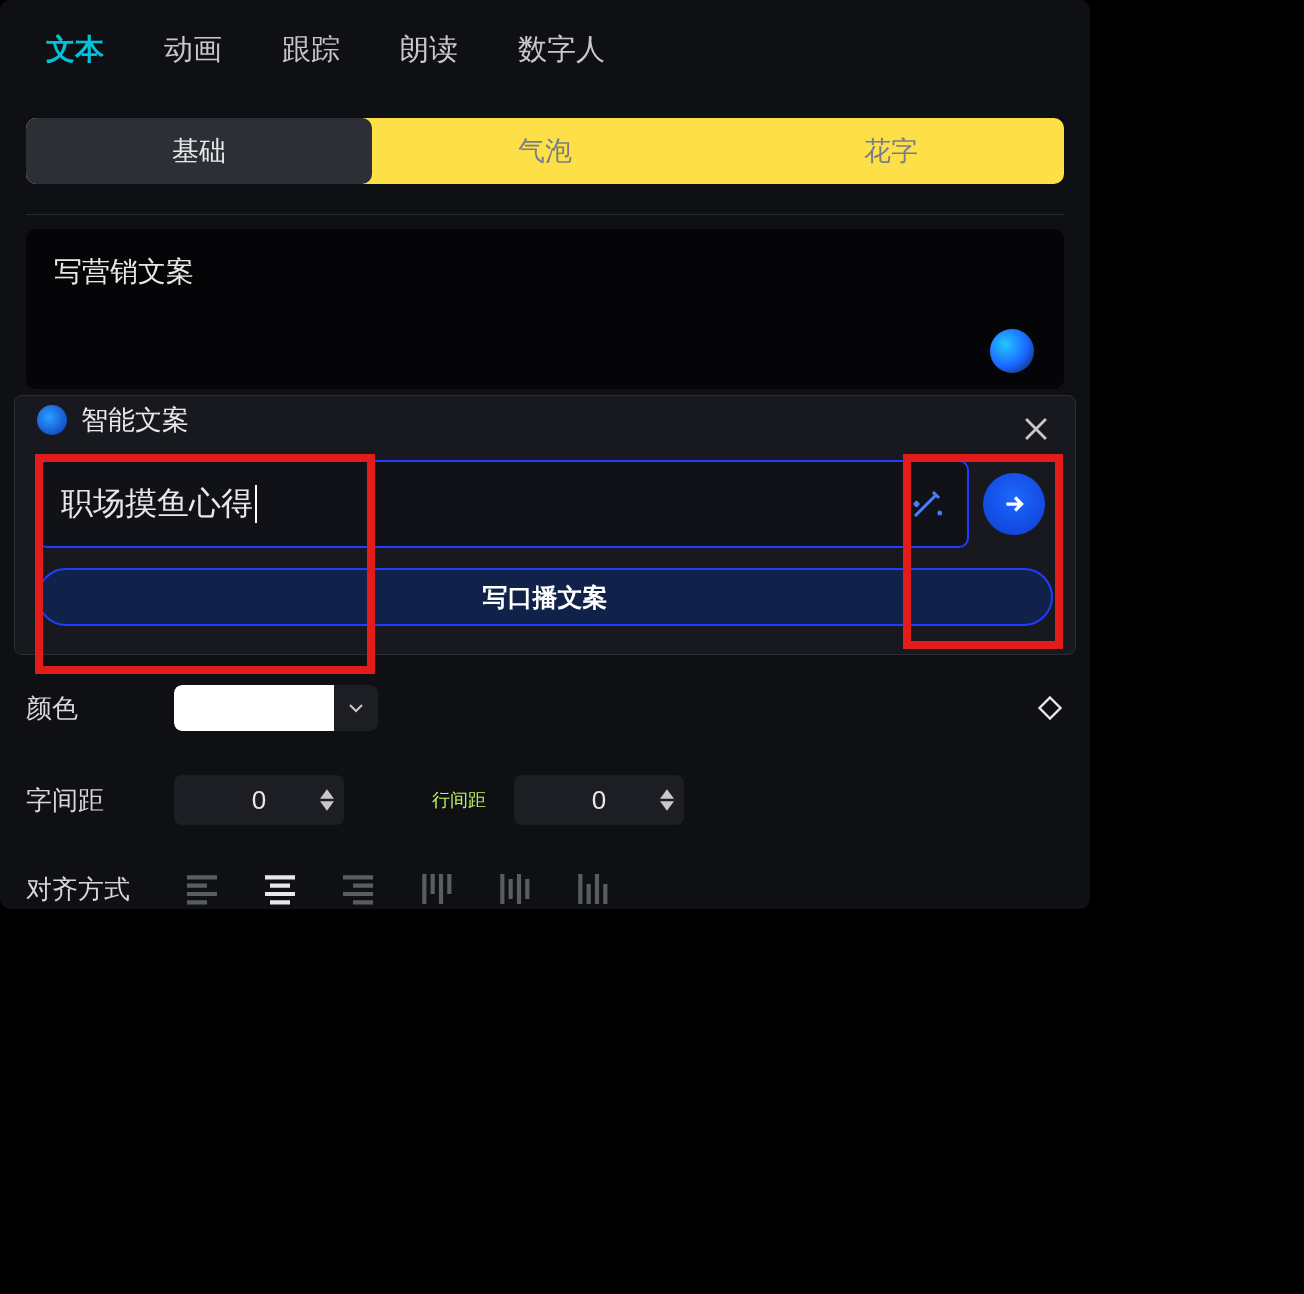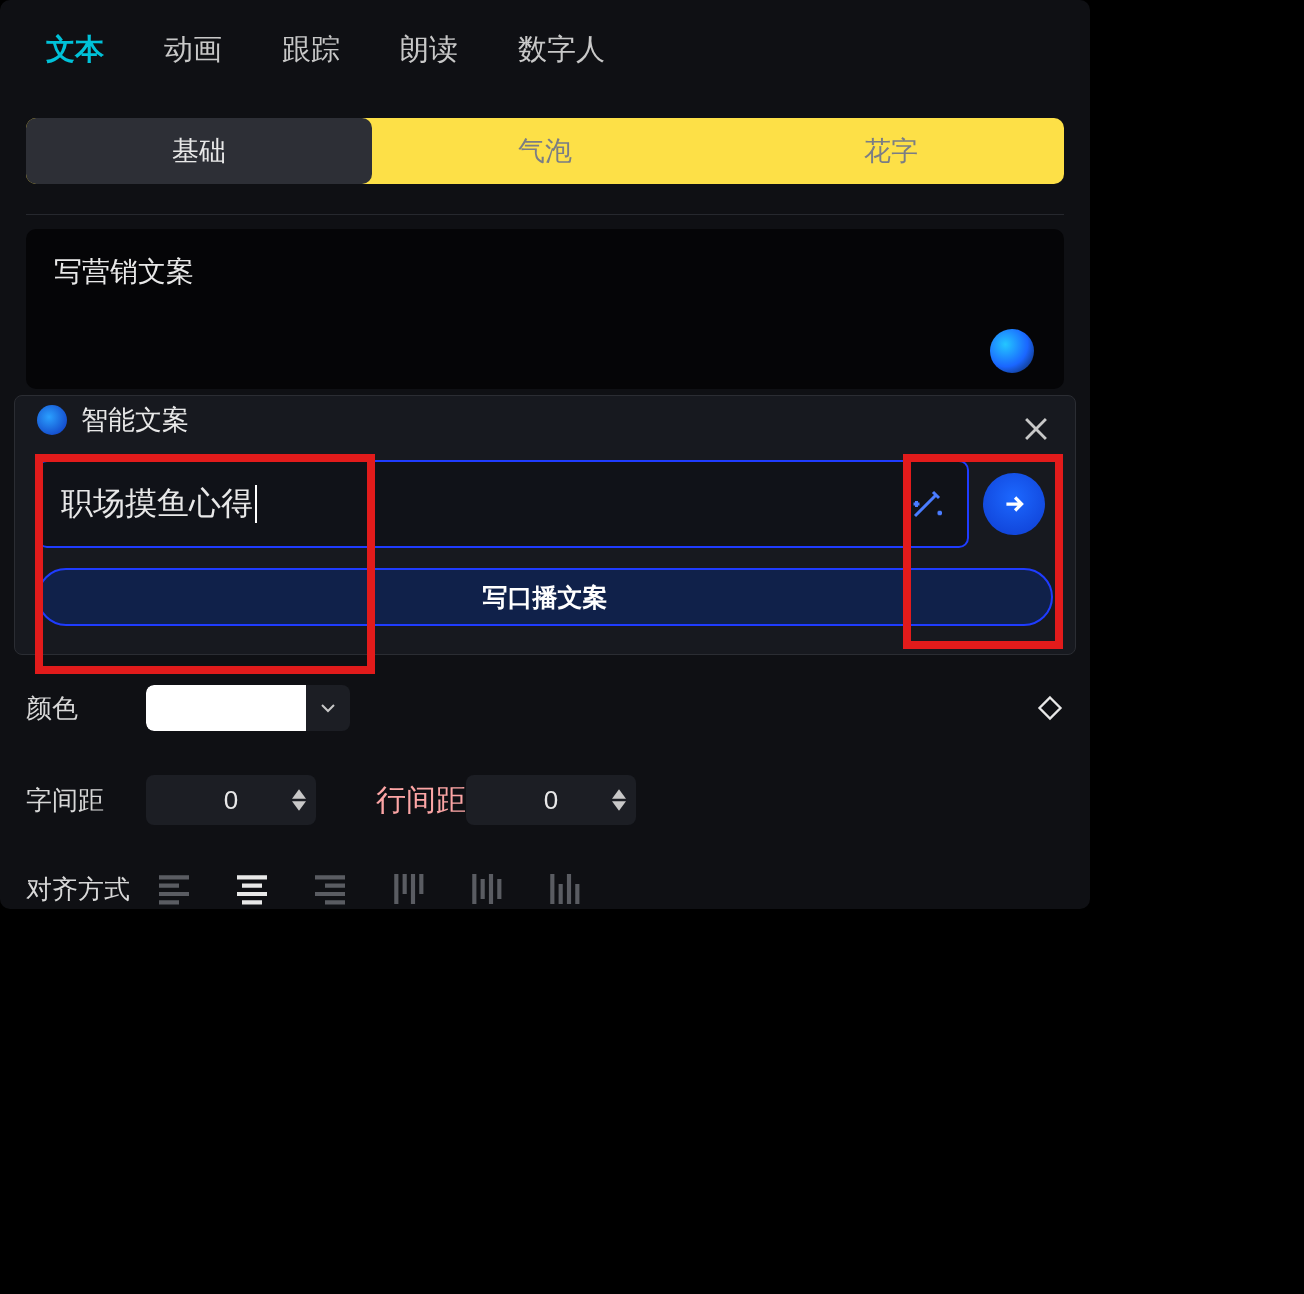--- a/index.html
+++ b/index.html
@@ -180,20 +180,21 @@
   .chip.secondary {
     background: #2c2e34;
     color: #fff;
   }
   
   .props { padding: 30px 26px 0 26px; }
   .prop-row {
     display: flex;
     align-items: center;
     margin-bottom: 44px;
+    gap: 28px;
   }
   .prop-label {
     font-size: 26px;
     width: 120px;
     color: #d8d8d8;
   }
   .color-swatch {
     display: flex;
     align-items: center;
     background: #1c1e24;
@@ -227,21 +228,21 @@
     justify-content: center;
     position: relative;
     font-size: 26px;
   }
   .spin .arrows {
     position: absolute; right: 10px;
     display: flex; flex-direction: column; gap: 2px;
     color: #c8c8c8;
   }
   .spin .arrows svg { width: 14px; height: 10px; }
-  .prop-label2 { font-size: 30px; color: #fca5a5; margin-left: 60px; }
+  .prop-label2 { font-size: 18px; color: #bef264; margin-left: 60px; }
   .align-row .icons {
     display: flex;
     gap: 38px;
     margin-left: 8px;
   }
   .align-icon {
     width: 40px; height: 40px;
     color: #5a5c62;
     cursor: pointer;
     display: flex;

